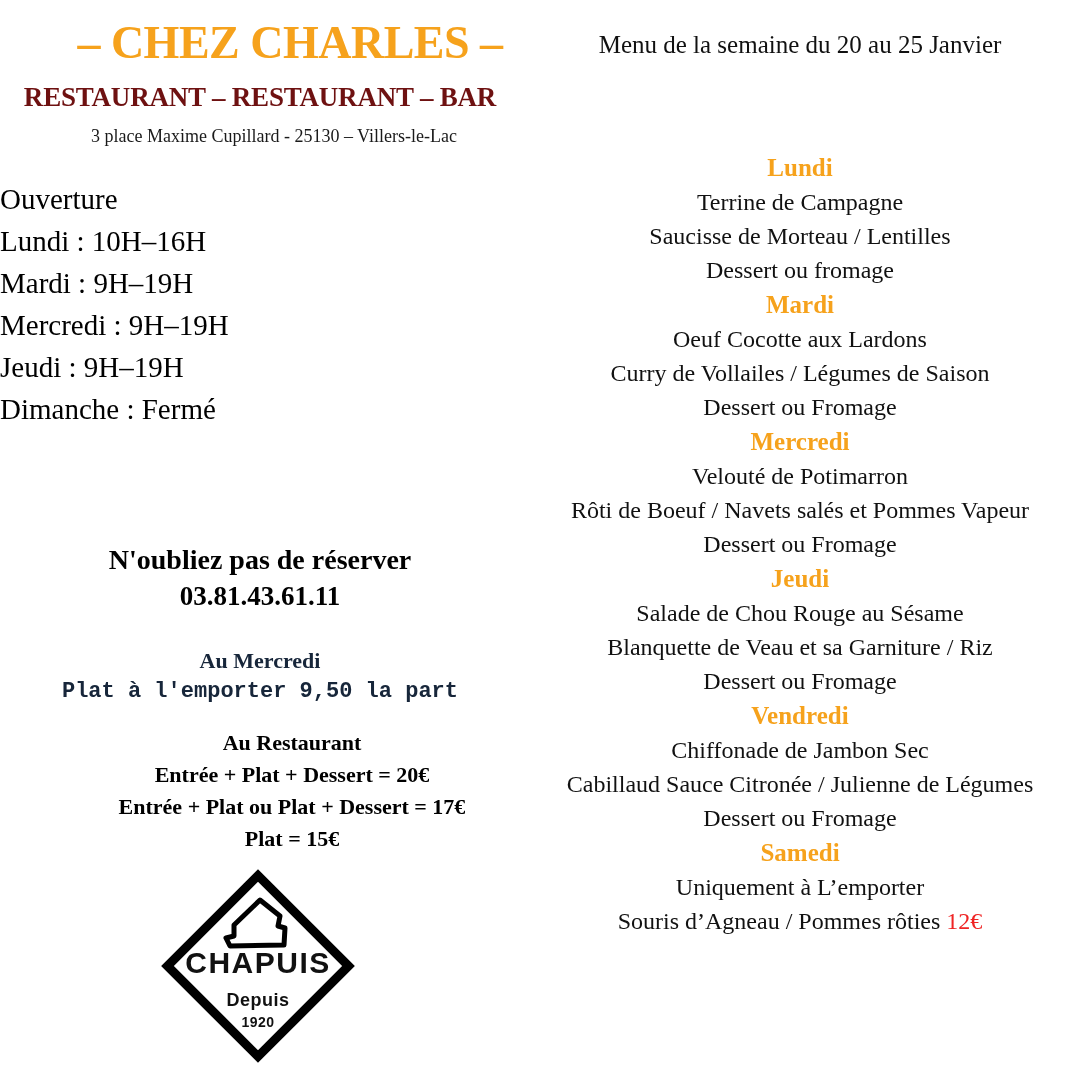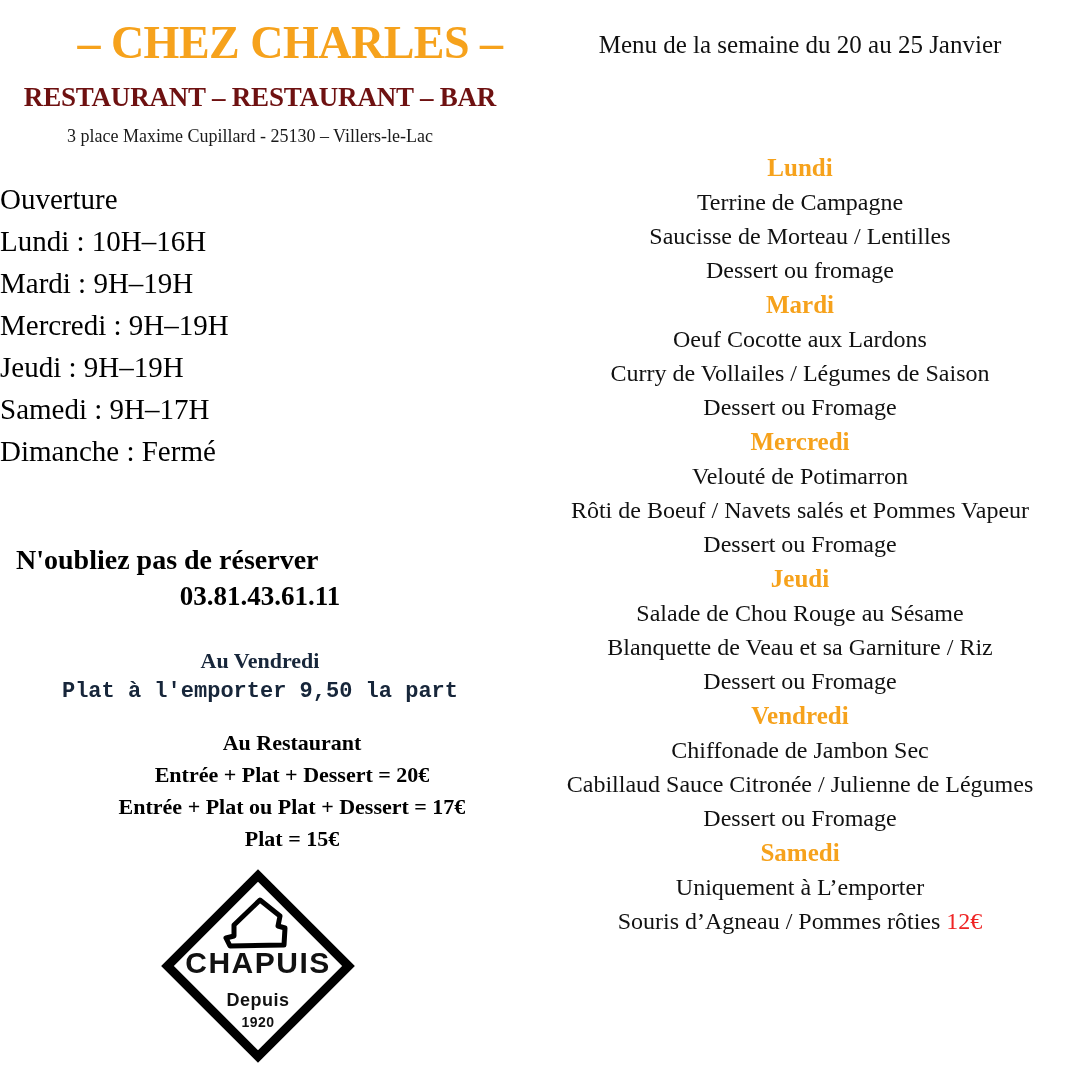--- a/index.html
+++ b/index.html
@@ -60,20 +60,21 @@
   .brand-address {
     position: absolute;
     left: 0;
     top: 127px;
     width: 500px;
     text-align: center;
     color: #1a1a1a;
     font-size: 18px;
     line-height: 1;
     white-space: nowrap;
+    padding-left: 24px;
   }
 
   .hours-block {
     position: absolute;
     left: 0;
     top: 178px;
     width: 520px;
     text-align: left;
   }
   .hours-heading {
@@ -83,24 +84,24 @@
   }
   .hours-row {
     font-size: 29px;
     line-height: 42px;
     color: #000;
     white-space: nowrap;
   }
 
   .reserve-title {
     position: absolute;
-    left: 16px;
+    left: 0;
     top: 544px;
     width: 520px;
-    text-align: left;
+    text-align: center;
     font-size: 28px;
     font-weight: bold;
     line-height: 1.15;
     color: #000;
   }
   .reserve-phone {
     position: absolute;
     left: 0;
     top: 581px;
     width: 520px;
@@ -214,29 +215,28 @@
     <div class="brand-title">– CHEZ CHARLES –</div>
     <div class="brand-sub">RESTAURANT – RESTAURANT – BAR</div>
     <div class="brand-address">3 place Maxime Cupillard - 25130 – Villers-le-Lac</div>
 
     <div class="hours-block">
       <div class="hours-heading">Ouverture</div>
       <div class="hours-row">Lundi : 10H–16H</div>
       <div class="hours-row">Mardi : 9H–19H</div>
       <div class="hours-row">Mercredi : 9H–19H</div>
       <div class="hours-row">Jeudi : 9H–19H</div>
-      <div class="hours-row">Samedi : 9H–17H</div>
       <div class="hours-row">Dimanche : Fermé</div>
     </div>
 
     <div class="reserve-title">N'oubliez pas de réserver</div>
     <div class="reserve-phone">03.81.43.61.11</div>
 
     <div class="shop-block">
-      <div class="shop-title">Au Vendredi</div>
+      <div class="shop-title">Au Mercredi</div>
       <div class="shop-line">Plat à l'emporter  9,50 la part</div>
     </div>
 
     <div class="resto-block">
       <div class="resto-title">Au Restaurant</div>
       <div class="resto-line">Entrée + Plat + Dessert = 20€</div>
       <div class="resto-line">Entrée + Plat ou Plat + Dessert = 17€</div>
       <div class="resto-line">Plat = 15€</div>
     </div>
 

